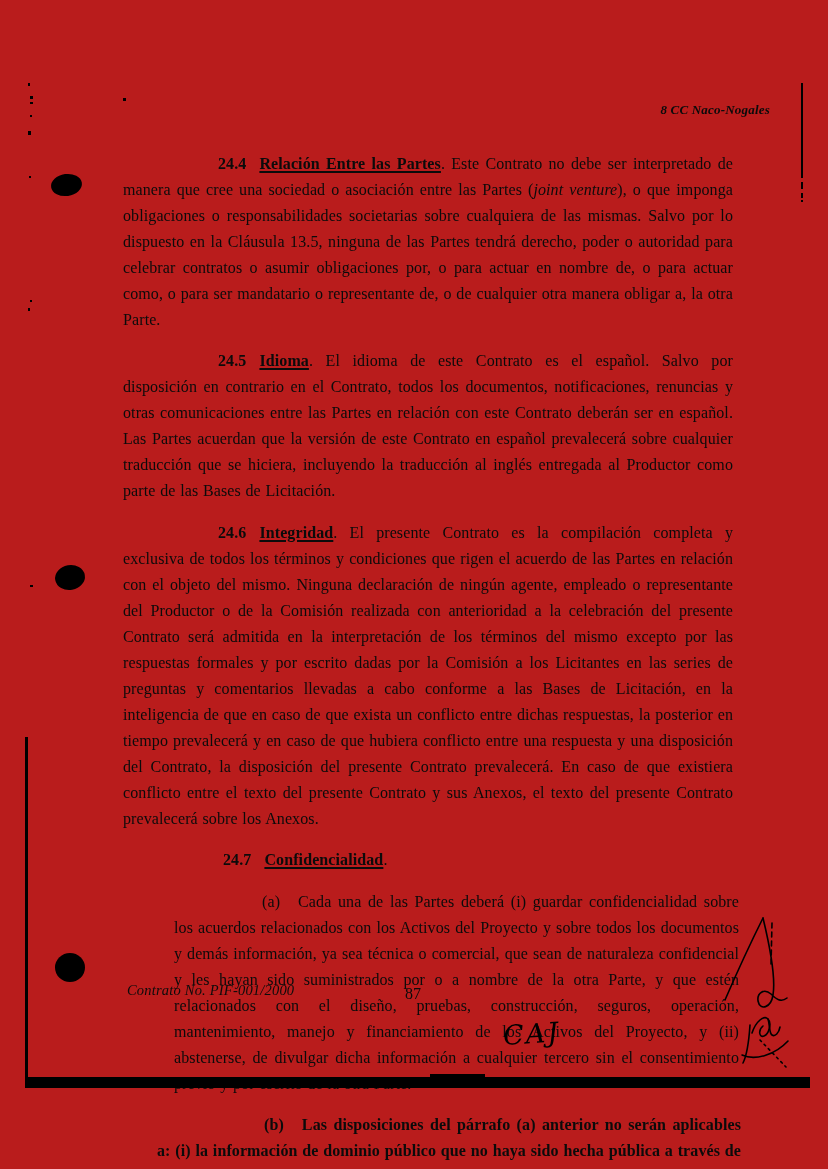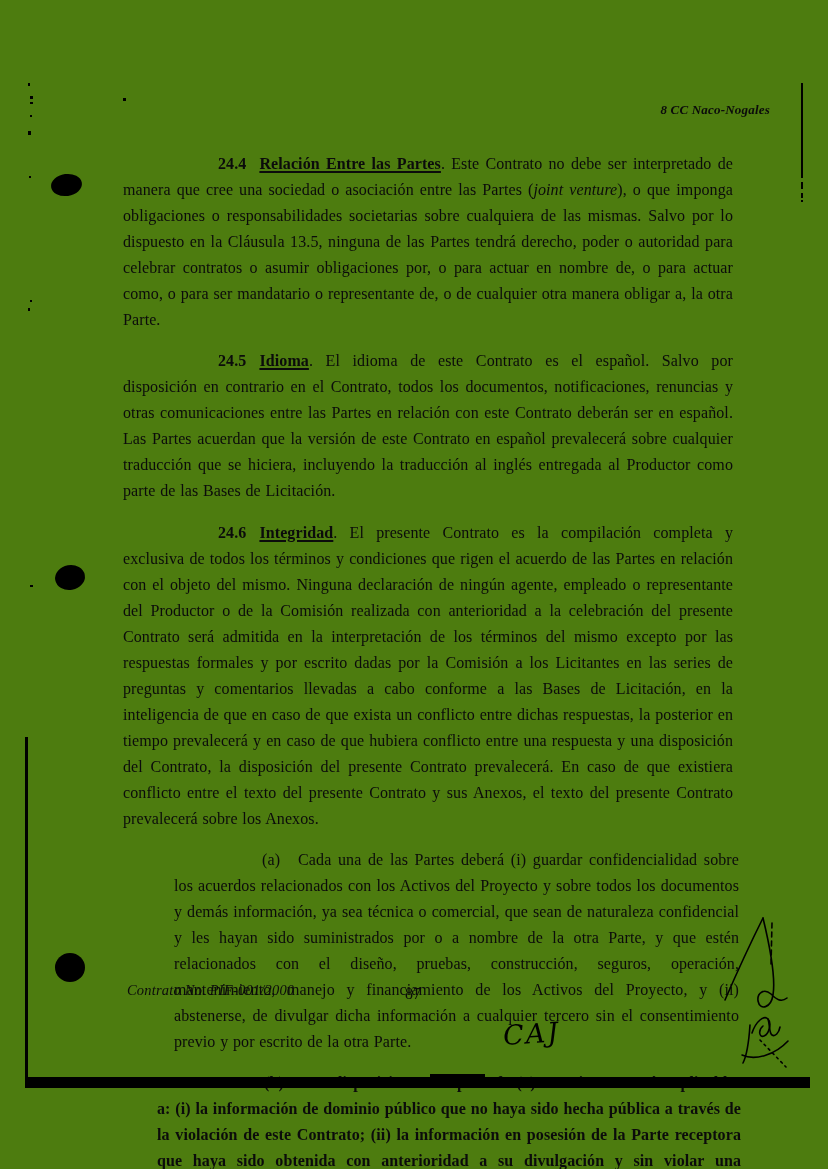--- a/index.html
+++ b/index.html
@@ -1,18 +1,18 @@
 <!DOCTYPE html>
 <html><head>
 <meta charset="utf-8">
 <style>
   html,body{margin:0;padding:0;background:#ffffff;}
   body{width:828px;height:1169px;position:relative;overflow:hidden;
        font-family:"Liberation Serif",serif;color:#0b0b0b;}
-  .page{position:absolute;inset:0;background:#4d7c0f;}
+  .page{position:absolute;inset:0;background:#b91c1c;}
 
   
   .header-right{position:absolute;top:102px;right:58px;font-size:13px;
     font-style:italic;font-weight:bold;letter-spacing:0.2px;}
 
   
   .doc{position:absolute;left:123px;top:151px;width:610px;
     font-size:16px;line-height:26px;text-align:justify;
     letter-spacing:0.1px;word-spacing:0.6px;}
   .doc p{margin:0 0 15px 0;}
@@ -80,20 +80,21 @@
   <i class="speck" style="left:30px;top:585px;width:3px;height:2px;"></i>
 
   <div class="doc">
 
     <p class="para"><span class="num">24.4</span><span class="sec-title">Relación Entre las Partes</span><span>.  Este Contrato no debe ser interpretado de manera que cree una sociedad o asociación entre las Partes (</span><em>joint venture</em><span>), o que imponga obligaciones o responsabilidades societarias sobre cualquiera de las mismas.  Salvo por lo dispuesto en la Cláusula 13.5, ninguna de las Partes tendrá derecho, poder o autoridad para celebrar contratos o asumir obligaciones por, o para actuar en nombre de, o para actuar como, o para ser mandatario o representante de, o de cualquier otra manera obligar a, la otra Parte.</span></p>
 
     <p class="para m16"><span class="num">24.5</span><span class="sec-title">Idioma</span><span>. El idioma de este Contrato es el español. Salvo por disposición en contrario en el Contrato, todos los documentos, notificaciones, renuncias y otras comunicaciones entre las Partes en relación con este Contrato deberán ser en español.  Las Partes acuerdan que la versión de este Contrato en español prevalecerá sobre cualquier traducción que se hiciera, incluyendo la traducción al inglés entregada al Productor como parte de las Bases de Licitación.</span></p>
 
     <p class="para m12"><span class="num">24.6</span><span class="sec-title">Integridad</span><span>.  El presente Contrato es la compilación completa y exclusiva de todos los términos y condiciones que rigen el acuerdo de las Partes en relación con el objeto del mismo.  Ninguna declaración de ningún agente, empleado o representante del Productor o de la Comisión realizada con anterioridad a la celebración del presente Contrato será admitida en la interpretación de los términos del mismo excepto por las respuestas formales y por escrito dadas por la Comisión a los Licitantes en las series de preguntas y comentarios llevadas a cabo conforme a las Bases de Licitación, en la inteligencia de que en caso de que exista un conflicto entre dichas respuestas, la posterior en tiempo prevalecerá y en caso de que hubiera conflicto entre una respuesta y una disposición del Contrato, la disposición del presente Contrato prevalecerá.  En caso de que existiera conflicto entre el texto del presente Contrato y sus Anexos, el texto del presente Contrato prevalecerá sobre los Anexos.</span></p>
 
+    <p class="sec-heading"><span class="num">24.7</span><span class="sec-title heavy">Confidencialidad</span><span>.</span></p>
 
     <p class="sub-a"><span class="sub-label">(a)</span><span>Cada una de las Partes deberá (i) guardar confidencialidad sobre los acuerdos relacionados con los Activos del Proyecto y sobre todos los documentos y demás información, ya sea técnica o comercial, que sean de naturaleza confidencial y les hayan sido suministrados por o a nombre de la otra Parte, y que estén relacionados con el diseño, pruebas, construcción, seguros, operación, mantenimiento, manejo y financiamiento de los Activos del Proyecto, y (ii) abstenerse, de divulgar dicha información a cualquier tercero sin el consentimiento previo y por escrito de la otra Parte.</span></p>
 
     <p class="sub-b"><span class="sub-label">(b)</span><span>Las disposiciones del párrafo (a) anterior no serán aplicables a: (i) la información de dominio público que no haya sido hecha pública a través de la violación de este Contrato; (ii) la información en posesión de la Parte receptora que haya sido obtenida con anterioridad a su divulgación y sin violar una obligación de confidencialidad; (iii) la información obtenida de terceros que tengan derecho a divulgarla sin violar una obligación de confidencialidad; (iv) la información que deba ser divulgada por requerimiento de Leyes o de Autoridades Gubernamentales, siempre que (A) el hecho de no divulgarla pueda sujetar a la Parte requerida a sanciones civiles, criminales o administrativas y (B) la Parte requerida notifique a la otra Parte con toda prontitud la solicitud de dicha divulgación; y (v) la información que deba ser divulgada por requerimiento de los Acreedores o los asesores profesionales de las Partes. En el caso establecido en el inciso (iv) anterior, la Parte afectada podrá solicitar a la Parte que esté</span></p>
   </div>
 
   <div class="footer-left">Contrato No. PIF-001/2000</div>
   <div class="page-num">87</div>
 
   <div class="initials">CAJ</div>

